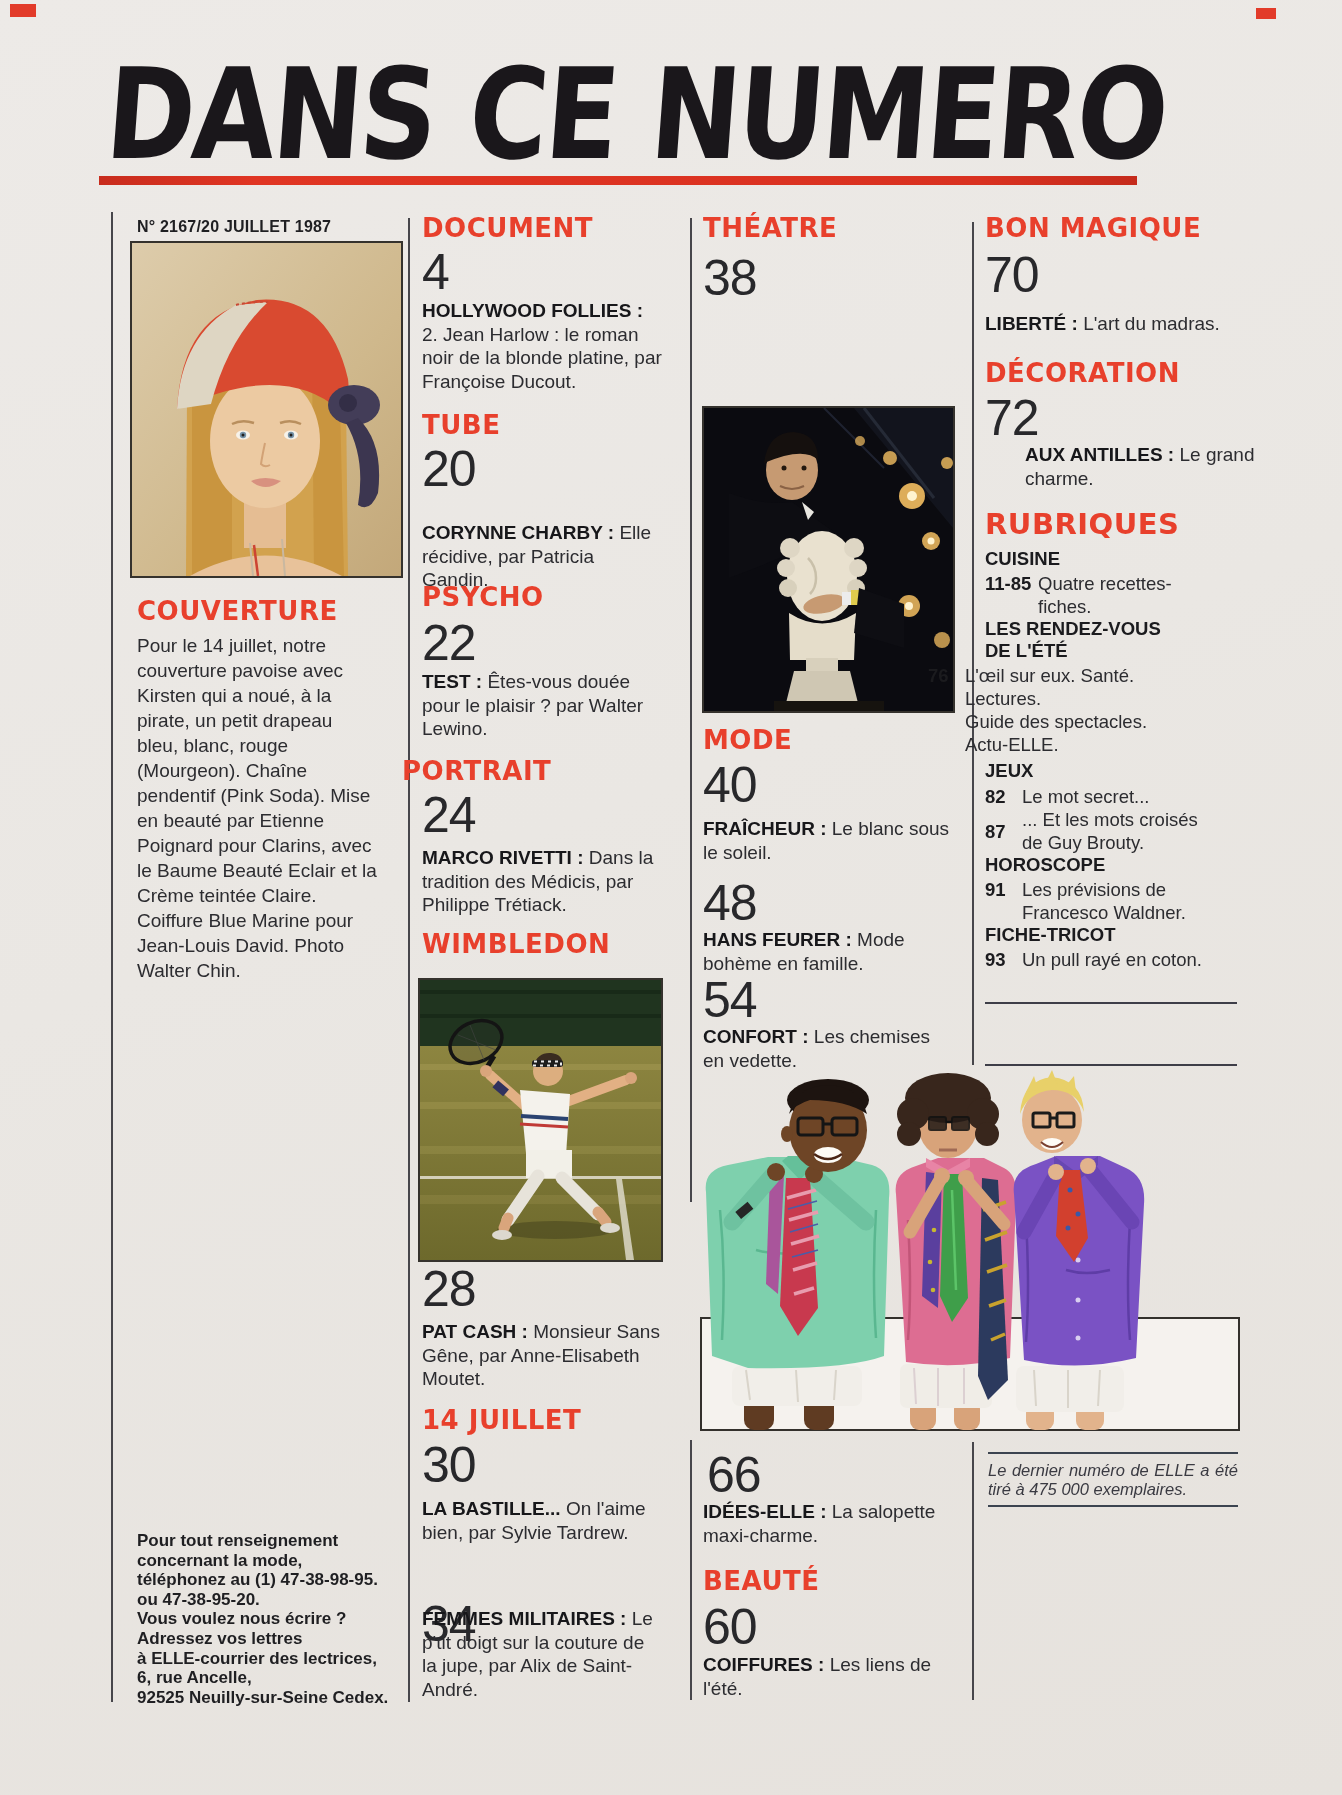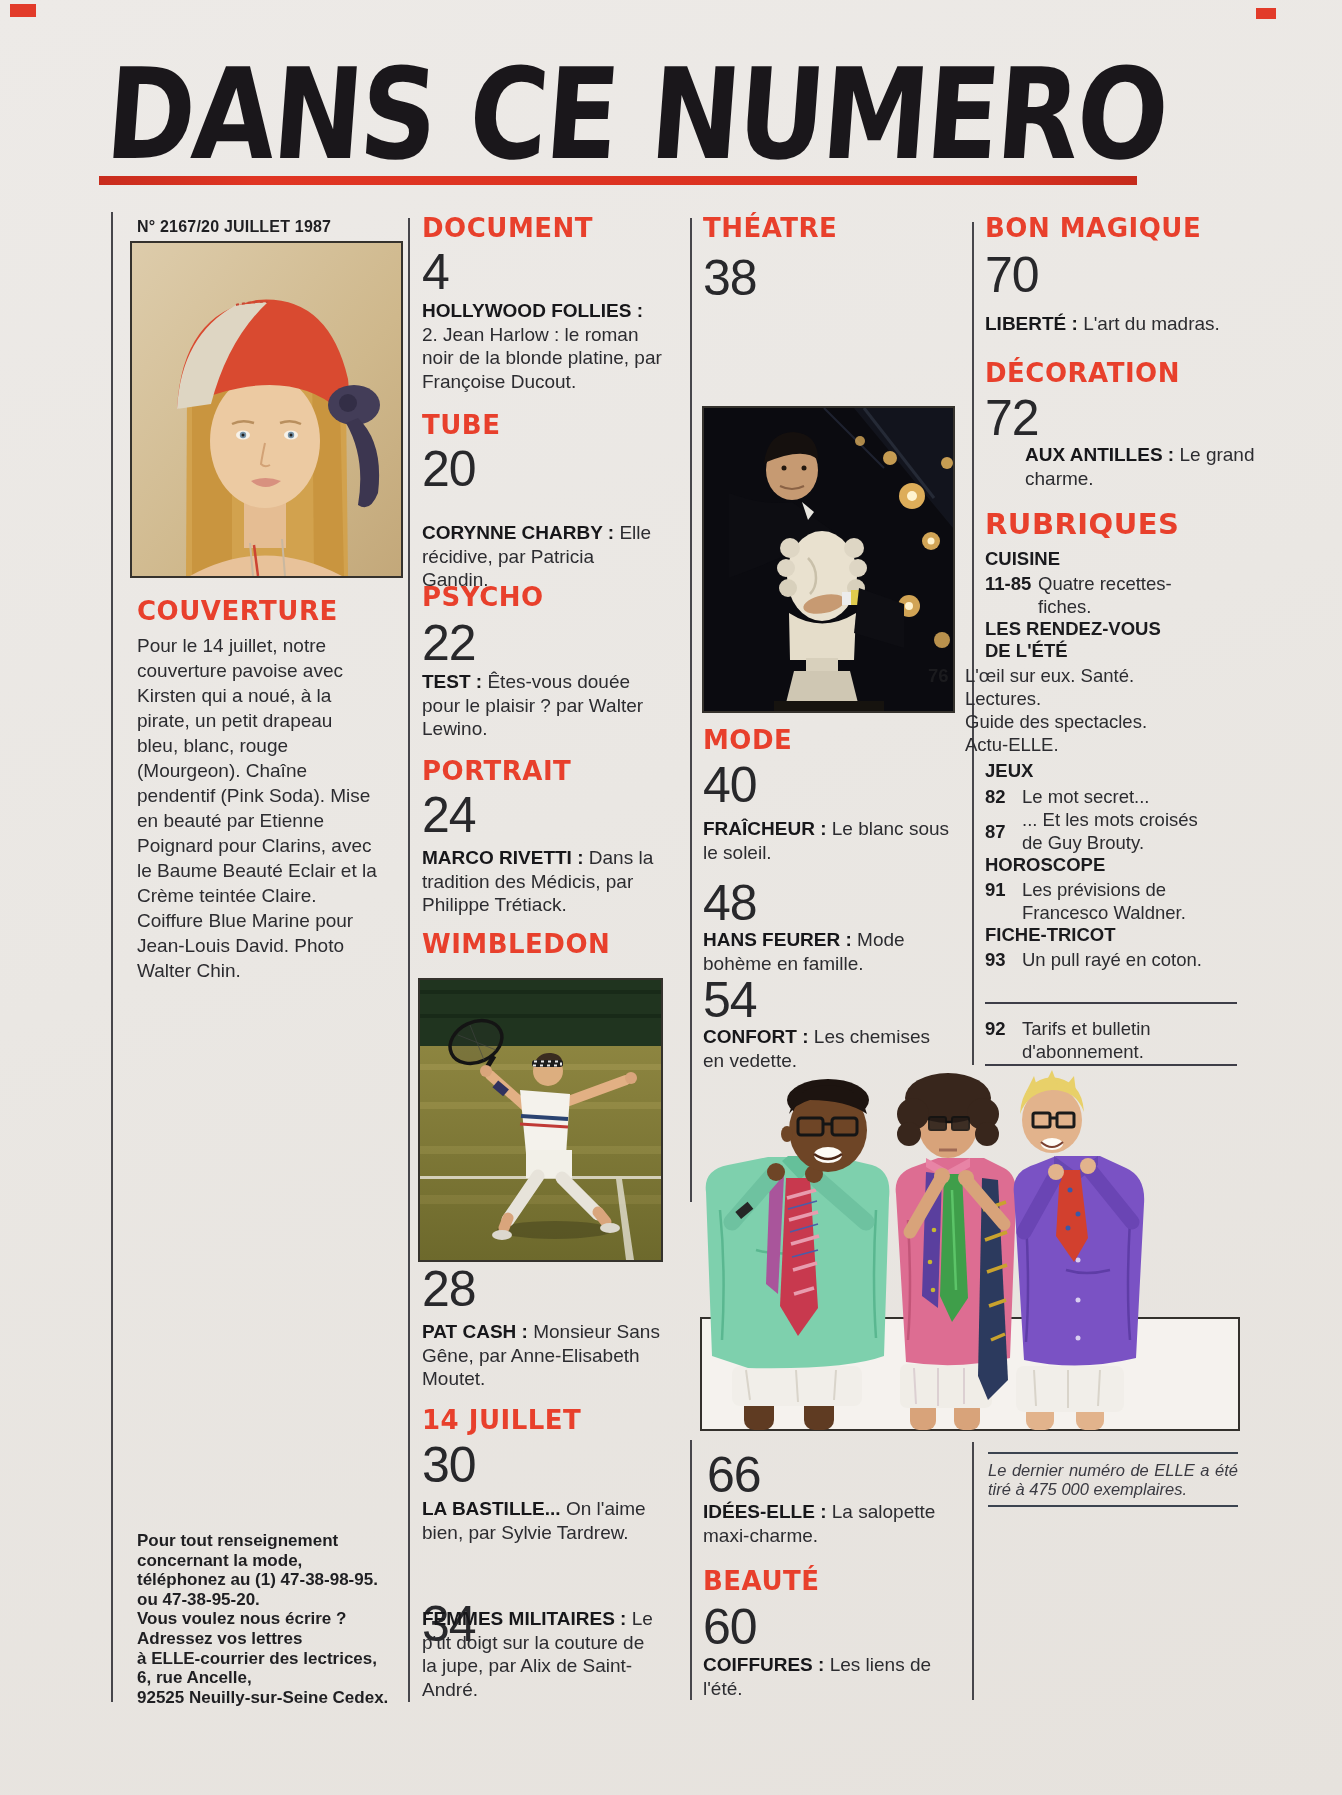--- a/index.html
+++ b/index.html
@@ -108,21 +108,21 @@
   <div class="abs para" style="left:422px;top:299px;width:240px;"><span class="lead">HOLLYWOOD FOLLIES :</span><span> 2. Jean Harlow : le roman noir de la blonde platine, par Françoise Ducout.</span></div>
 
   <div class="abs rh" style="left:422px;top:412px;">TUBE</div>
   <div class="abs num" style="left:422px;top:444px;">20</div>
   <div class="abs para" style="left:422px;top:521px;width:240px;"><span class="lead">CORYNNE CHARBY :</span><span> Elle récidive, par Patricia Gandin.</span></div>
 
   <div class="abs rh" style="left:422px;top:584px;">PSYCHO</div>
   <div class="abs num" style="left:422px;top:618px;">22</div>
   <div class="abs para" style="left:422px;top:670px;width:240px;"><span class="lead">TEST :</span><span> Êtes-vous douée pour le plaisir ? par Walter Lewino.</span></div>
 
-  <div class="abs rh" style="left:422px;top:758px;">PORTRAIT</div>
+  <div class="abs rh" style="left:402px;top:758px;">PORTRAIT</div>
   <div class="abs num" style="left:422px;top:790px;">24</div>
   <div class="abs para" style="left:422px;top:846px;width:240px;"><span class="lead">MARCO RIVETTI :</span><span> Dans la tradition des Médicis, par Philippe Trétiack.</span></div>
 
   <div class="abs rh" style="left:422px;top:931px;">WIMBLEDON</div>
 
   <div class="abs photo" style="left:418px;top:978px;width:245px;height:284px;">
     <svg width="241" height="280" viewBox="0 0 241 280">
       <rect width="241" height="66" fill="#20341f"></rect>
       <rect x="0" y="10" width="241" height="4" fill="#182a18"></rect>
       <rect x="0" y="34" width="241" height="4" fill="#182a18"></rect>
@@ -379,24 +379,19 @@
 Francesco Waldner.</span>
   </div>
 
   <div class="abs rub-label" style="left:985px;top:924px;">FICHE-TRICOT</div>
   <div class="abs rub-entry" style="left:985px;top:948px;width:252px;">
     <span class="rub-num">93</span>
     <span class="rub-lines">Un pull rayé en coton.</span>
   </div>
 
   <div class="abs hrule" style="left:985px;top:1002px;width:252px;"></div>
-  <div class="abs rub-entry" style="left:985px;top:1017px;width:252px;">
-    <span class="rub-num">92</span>
-    <span class="rub-lines">Tarifs et bulletin
-d'abonnement.</span>
-  </div>
   <div class="abs hrule" style="left:985px;top:1064px;width:252px;"></div>
 
   <div class="abs hrule" style="left:988px;top:1452px;width:250px;background:#3c4450;z-index:4;"></div>
   <div class="abs tirage" style="left:988px;top:1461px;width:250px;z-index:4;">Le dernier numéro de ELLE a été tiré à 475 000 exemplaires.</div>
   <div class="abs hrule" style="left:988px;top:1505px;width:250px;background:#3c4450;z-index:4;"></div>
 
 </div>
 
 </body></html>

